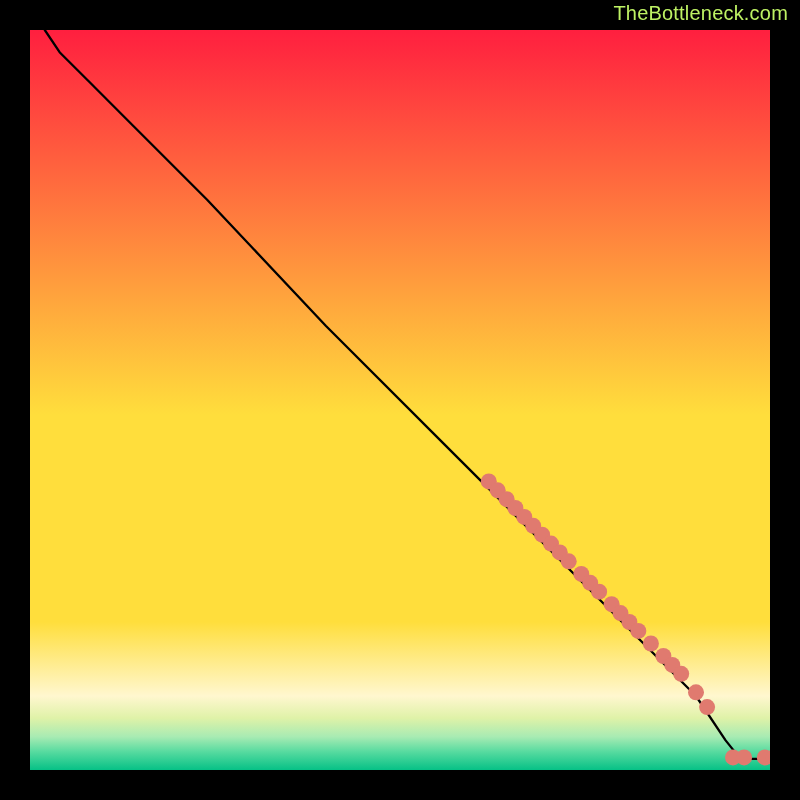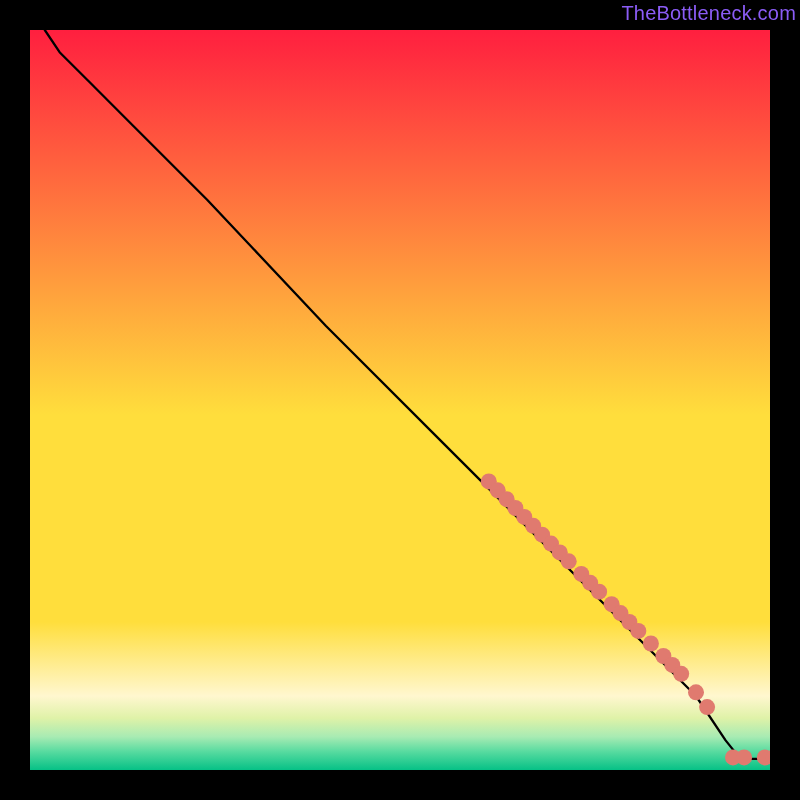--- a/index.html
+++ b/index.html
@@ -12,22 +12,22 @@
     font-family: Arial, Helvetica, sans-serif;
   }
   .stage {
     position: relative;
     width: 800px;
     height: 800px;
   }
   .watermark {
     position: absolute;
     top: 2px;
-    right: 4px;
-    color: #8b5cf6;
+    right: 12px;
+    color: #bef264;
     font-size: 20px;
     letter-spacing: 0.2px;
     font-weight: 400;
     z-index: 30;
   }
   .plot {
     position: absolute;
     left: 30px;
     top: 30px;
     width: 740px;

